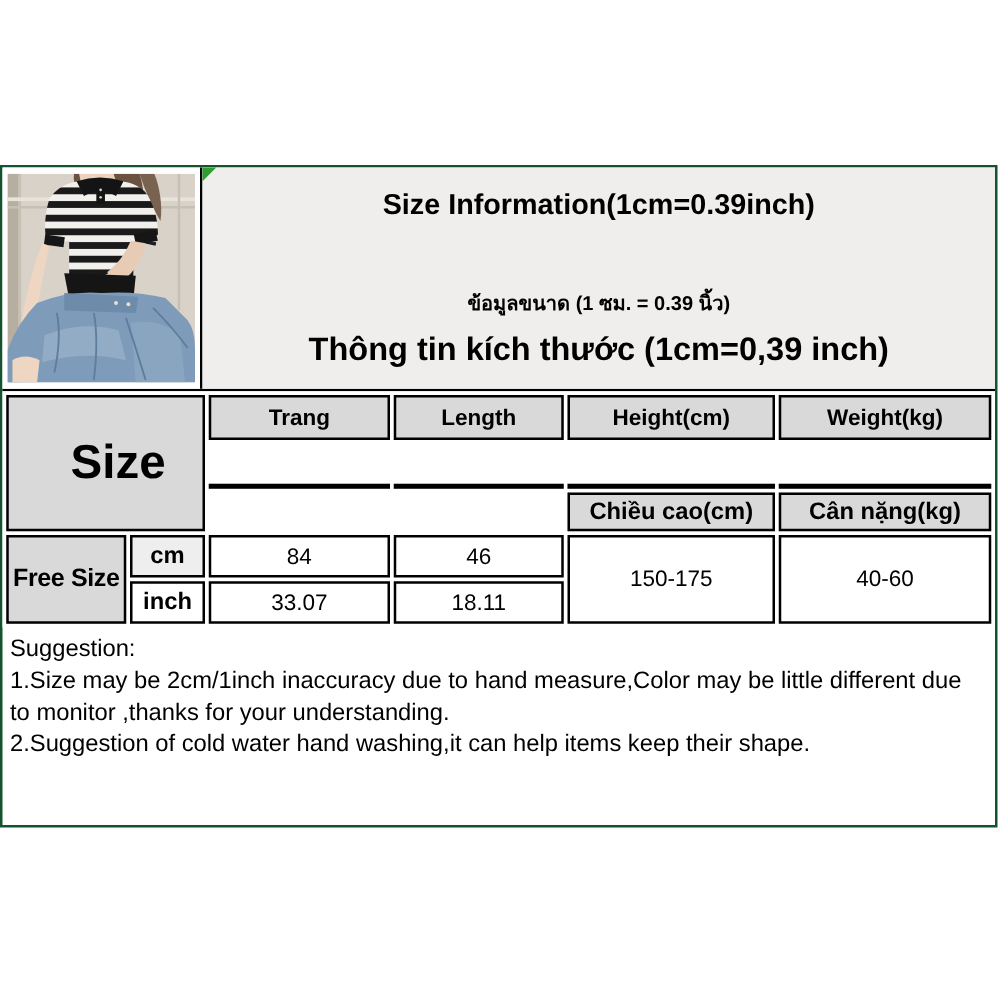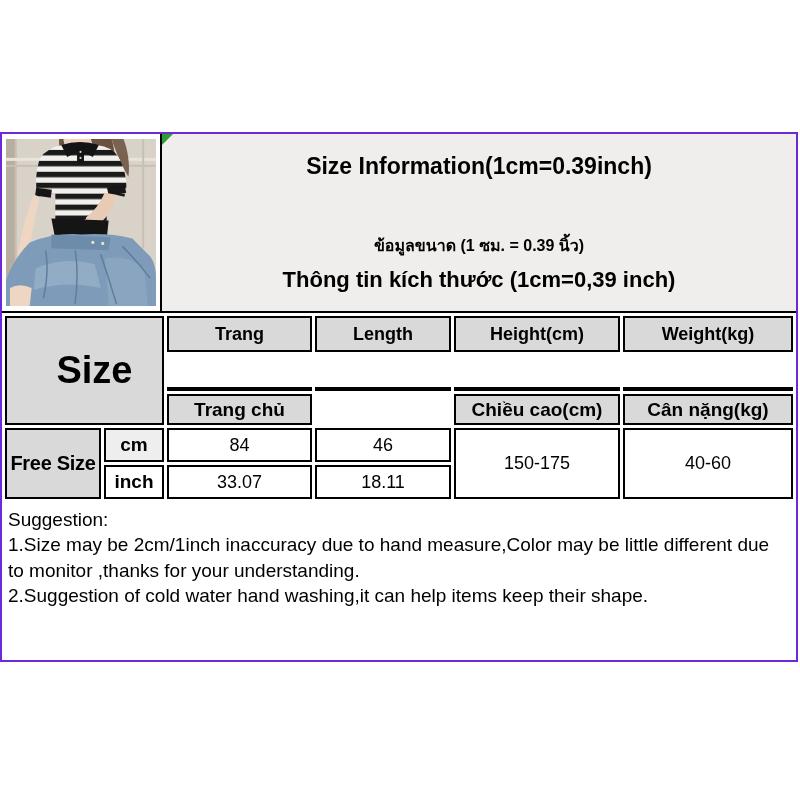--- a/index.html
+++ b/index.html
@@ -3,41 +3,41 @@
 <meta charset="utf-8">
 <style>
   html,body{margin:0;padding:0;}
   body{
     width:800px;height:800px;background:#ffffff;
     font-family:"Liberation Sans", sans-serif;color:#000;
     position:relative;overflow:hidden;
   }
   .outer{
     position:absolute;left:0;top:132px;width:798px;height:530px;
-    border:2px solid #6d28d9;box-sizing:border-box;background:#fff;
+    border:2px solid #14532d;box-sizing:border-box;background:#fff;
   }
   
   .top-row{display:flex;height:179px;border-bottom:2px solid #000;box-sizing:border-box;}
   .photo-cell{
     width:160px;min-width:160px;box-sizing:border-box;
     border-right:2px solid #000;background:#fff;padding:5px 4px;
   }
   .photo-cell svg{width:100%;height:100%;display:block;}
   .header-panel{
     flex:1;background:#efeeec;position:relative;
     display:flex;flex-direction:column;align-items:center;justify-content:center;
     gap:9px;text-align:center;
   }
   .corner-triangle{
     position:absolute;top:0;left:0;width:0;height:0;
     border-top:11px solid #2f9e32;border-right:11px solid transparent;
   }
   .t-en{font-size:23px;font-weight:bold;}
   .t-th{font-size:16px;font-weight:bold;margin-top:44px;}
-  .t-vi{font-size:22px;font-weight:bold;}
+  .t-vi{font-size:26px;font-weight:bold;}
   
   .grid{
     display:grid;
     grid-template-columns:96px 60px 145px 136px 166px 170px;
     grid-template-rows:36px 36px 31px 34px 34px;
     gap:3px;padding:3px;background:#fff;
   }
   .cell{
     border:2px solid #000;box-sizing:border-box;background:#d9d9d9;
     display:flex;align-items:center;justify-content:center;
@@ -131,21 +131,20 @@
     <div class="cell" style="grid-column:3;grid-row:1">Trang</div>
     <div class="cell" style="grid-column:4;grid-row:1">Length</div>
     <div class="cell" style="grid-column:5;grid-row:1">Height(cm)</div>
     <div class="cell" style="grid-column:6;grid-row:1">Weight(kg)</div>
 
     <div class="cell th-cell" style="grid-column:3;grid-row:2">หน้าอก</div>
     <div class="cell th-cell" style="grid-column:4;grid-row:2">ความยาว</div>
     <div class="cell th-cell" style="grid-column:5;grid-row:2">ส่วนสูง(cm)</div>
     <div class="cell th-cell" style="grid-column:6;grid-row:2">น้ำหนัก(kg)</div>
 
-    <div class="cell vi-cell" style="grid-column:3;grid-row:3">Trang chủ</div>
     <div class="cell vi-cell" style="grid-column:5;grid-row:3">Chiều cao(cm)</div>
     <div class="cell vi-cell" style="grid-column:6;grid-row:3">Cân nặng(kg)</div>
 
     <div class="cell free-size">Free Size</div>
     <div class="cell lighter unit-cell" style="grid-column:2;grid-row:4">cm</div>
     <div class="cell white val" style="grid-column:3;grid-row:4">84</div>
     <div class="cell white val" style="grid-column:4;grid-row:4">46</div>
     <div class="cell white val rspan" style="grid-column:5">150-175</div>
     <div class="cell white val rspan" style="grid-column:6">40-60</div>
 

